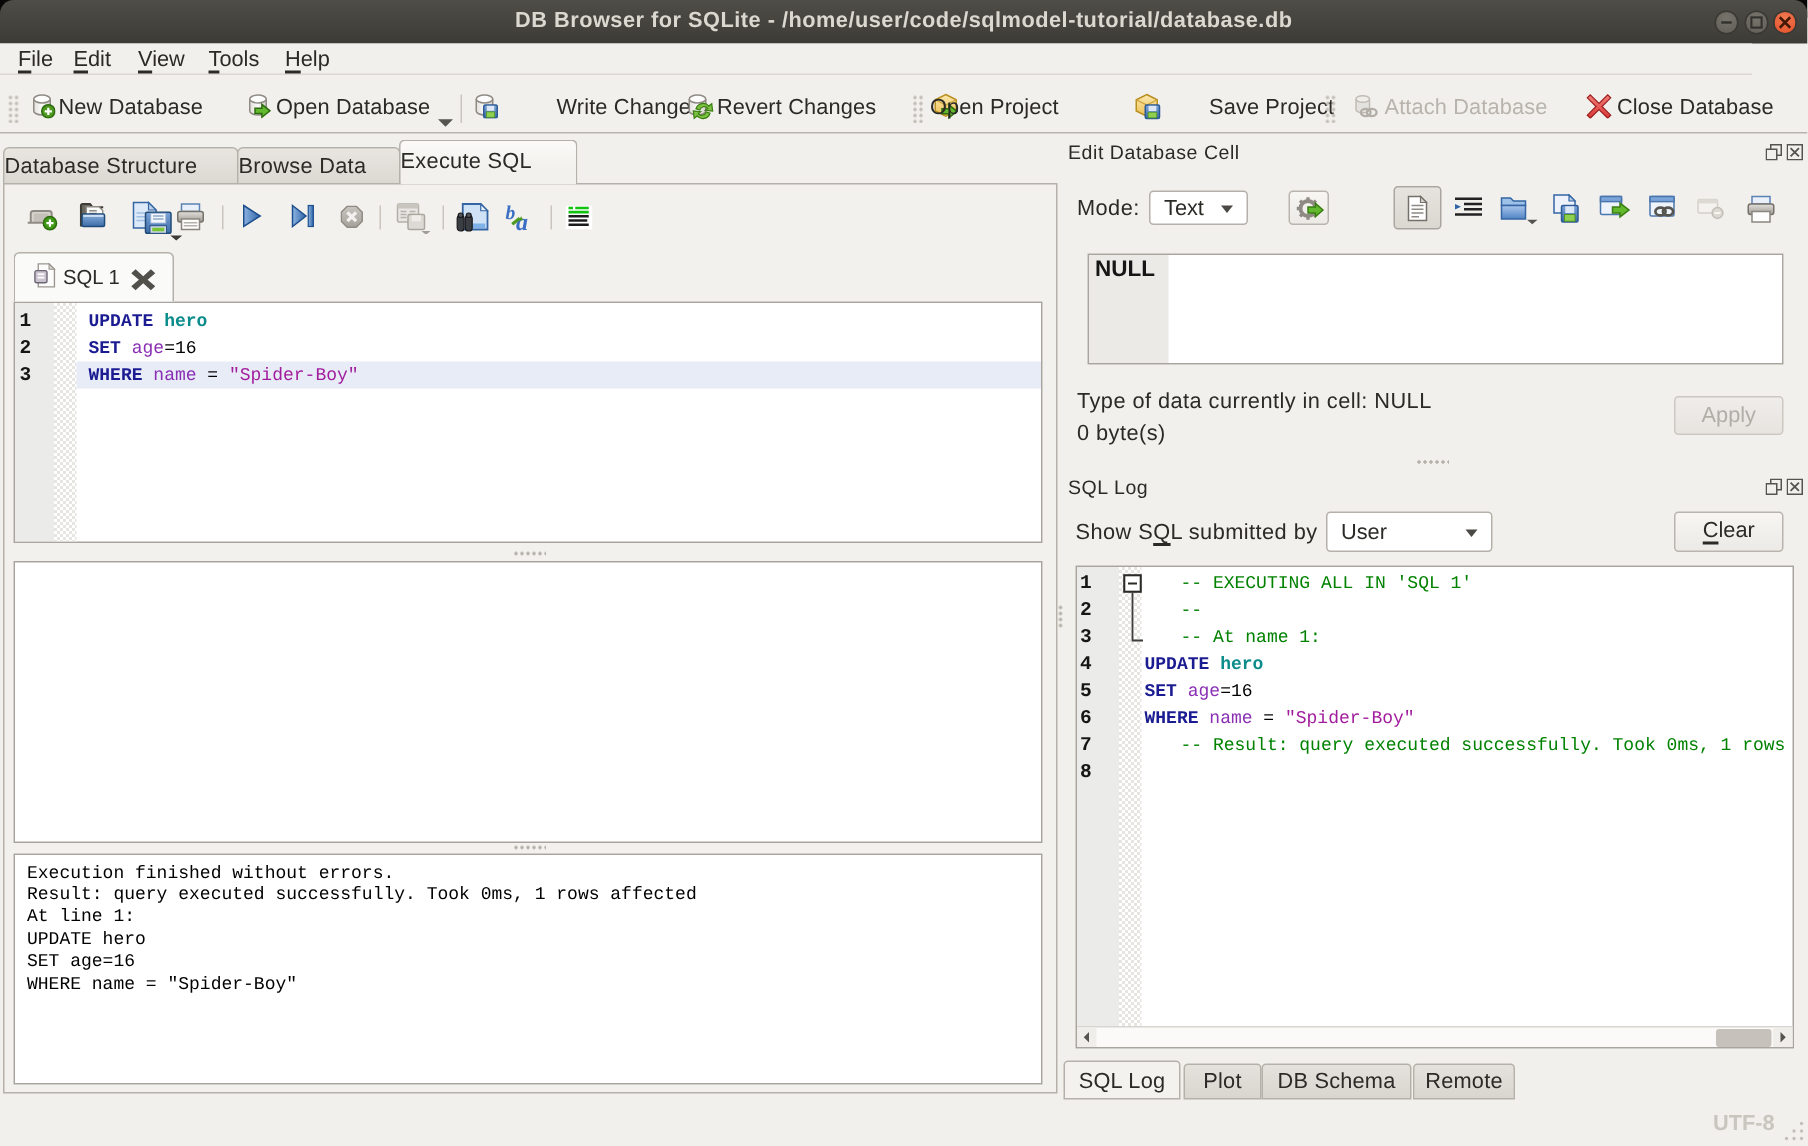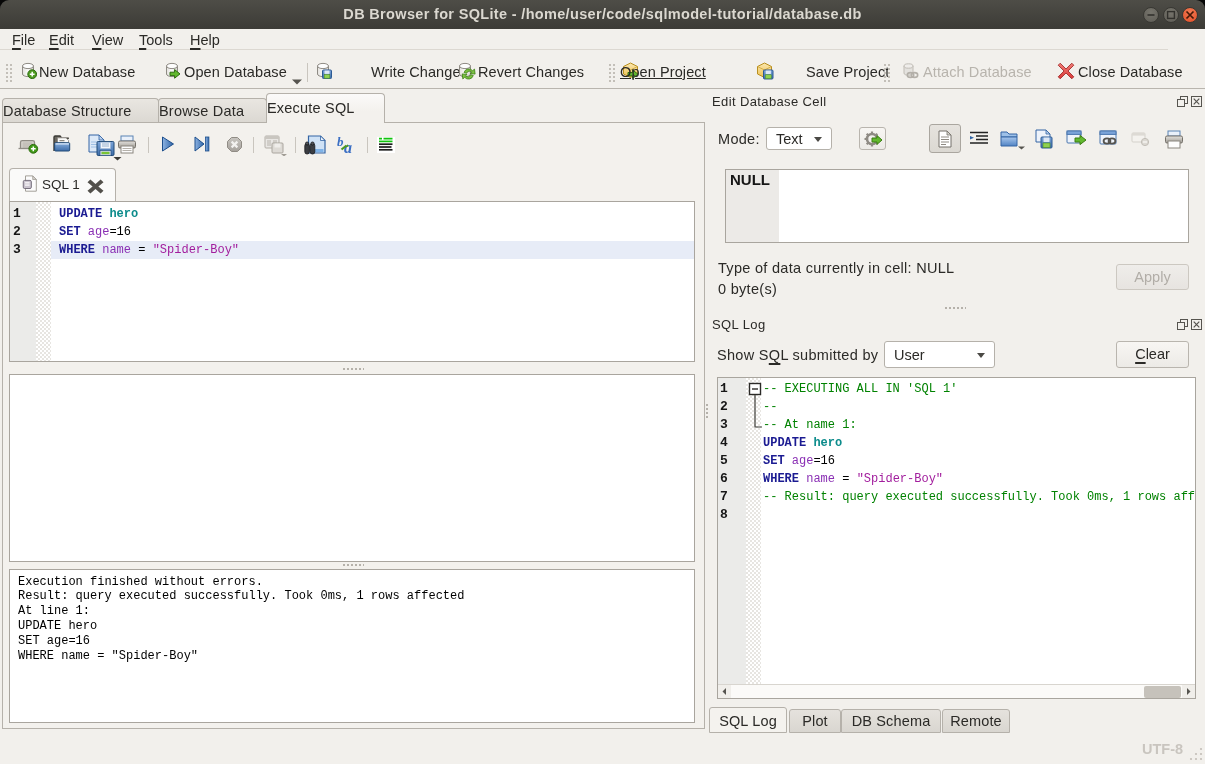--- a/index.html
+++ b/index.html
@@ -45,21 +45,21 @@
   .checker{background-image:
      linear-gradient(45deg,#e7e5e1 25%,rgba(0,0,0,0) 25%,rgba(0,0,0,0) 75%,#e7e5e1 75%),
      linear-gradient(45deg,#e7e5e1 25%,rgba(0,0,0,0) 25%,rgba(0,0,0,0) 75%,#e7e5e1 75%);
      background-size:4px 4px;background-position:0 0,2px 2px;background-color:#fff;}
   .gutternum{font-family:"Liberation Mono",monospace;font-size:13px;font-weight:bold;color:#161616;line-height:18px;}
   .code{font-family:"Liberation Mono",monospace;line-height:18px;white-space:pre;}
   .kw{color:#1b1b92;font-weight:bold;}
   .tbl{color:#0d8c8c;font-weight:bold;}
   .idf{color:#8a2fb4;}
   .str{color:#a21d9d;}
-  .cmt{color:#008200;}
+  .cmt{color:#008200;padding-left:24px;}
   
   .hdr{position:absolute;font-size:14.5px;letter-spacing:0.3px;color:#2b2a27;}
   .dtitle{position:absolute;font-size:13px;letter-spacing:0.38px;color:#2b2a27;}
   .combo{position:absolute;background:#fff;border:1px solid #b5b1aa;border-radius:3px;box-sizing:border-box;
     font-size:14.5px;color:#2b2a27;}
   .combo .arr{position:absolute;right:9px;top:50%;margin-top:-2px;width:0;height:0;
     border-left:4px solid rgba(0,0,0,0);border-right:4px solid rgba(0,0,0,0);border-top:5px solid #4a4945;}
   .btn{position:absolute;background:linear-gradient(#f8f6f3,#eceae6);border:1px solid #b9b5ae;border-radius:3px;
     box-sizing:border-box;font-size:14.5px;color:#2b2a27;text-align:center;}
   .btn.dis{background:linear-gradient(#efedea,#e7e4e0);border-color:#ccc8c1;color:#b1ada7;}
@@ -181,21 +181,21 @@
   <path d="M1.5 4.5 L8.5 8 L15.5 4.5 M8.5 8 V15.5" fill="none" stroke="#c9a23a" stroke-width="0.8"></path>
   <path d="M6 10.5 h4.6 v-2.6 l5.4 4.3 -5.4 4.3 v-2.6 h-4.6 z" fill="#62b92e" stroke="#2e6c10" stroke-width="1"></path>
   <defs>
           <linearGradient id="ghex" x1="0" y1="0" x2="0" y2="1">
             <stop offset="0" stop-color="#fbe7ae"></stop>
             <stop offset="1" stop-color="#edc152"></stop>
           </linearGradient>
         </defs>
 </svg>
     </div>
-  <span class="tbtext" style="left:620px;text-decoration:underline;">Open Project</span>
+  <span class="tbtext" style="left:620px;">Open Project</span>
   <div class="ticon" style="left:756px;">
       <svg width="18" height="18" viewBox="0 0 18 18">
   <path d="M8.5 1 L15.5 4.5 V12 L8.5 15.5 L1.5 12 V4.5 Z" fill="url(#ghex2)" stroke="#b98f1f"></path>
   <path d="M1.5 4.5 L8.5 8 L15.5 4.5 M8.5 8 V15.5" fill="none" stroke="#c9a23a" stroke-width="0.8"></path>
   <rect x="7.5" y="8" width="9.5" height="9" rx="1" fill="url(#gsv3)" stroke="#2c5a94"></rect>
   <rect x="9.7" y="8.5" width="5.2" height="3.6" fill="#dce7f5"></rect>
   <rect x="9.4" y="12.8" width="5.8" height="3.8" fill="#8fd14f" stroke="#4e8f1e" stroke-width="0.5"></rect>
   <defs>
           <linearGradient id="ghex2" x1="0" y1="0" x2="0" y2="1">
             <stop offset="0" stop-color="#fbe7ae"></stop>

